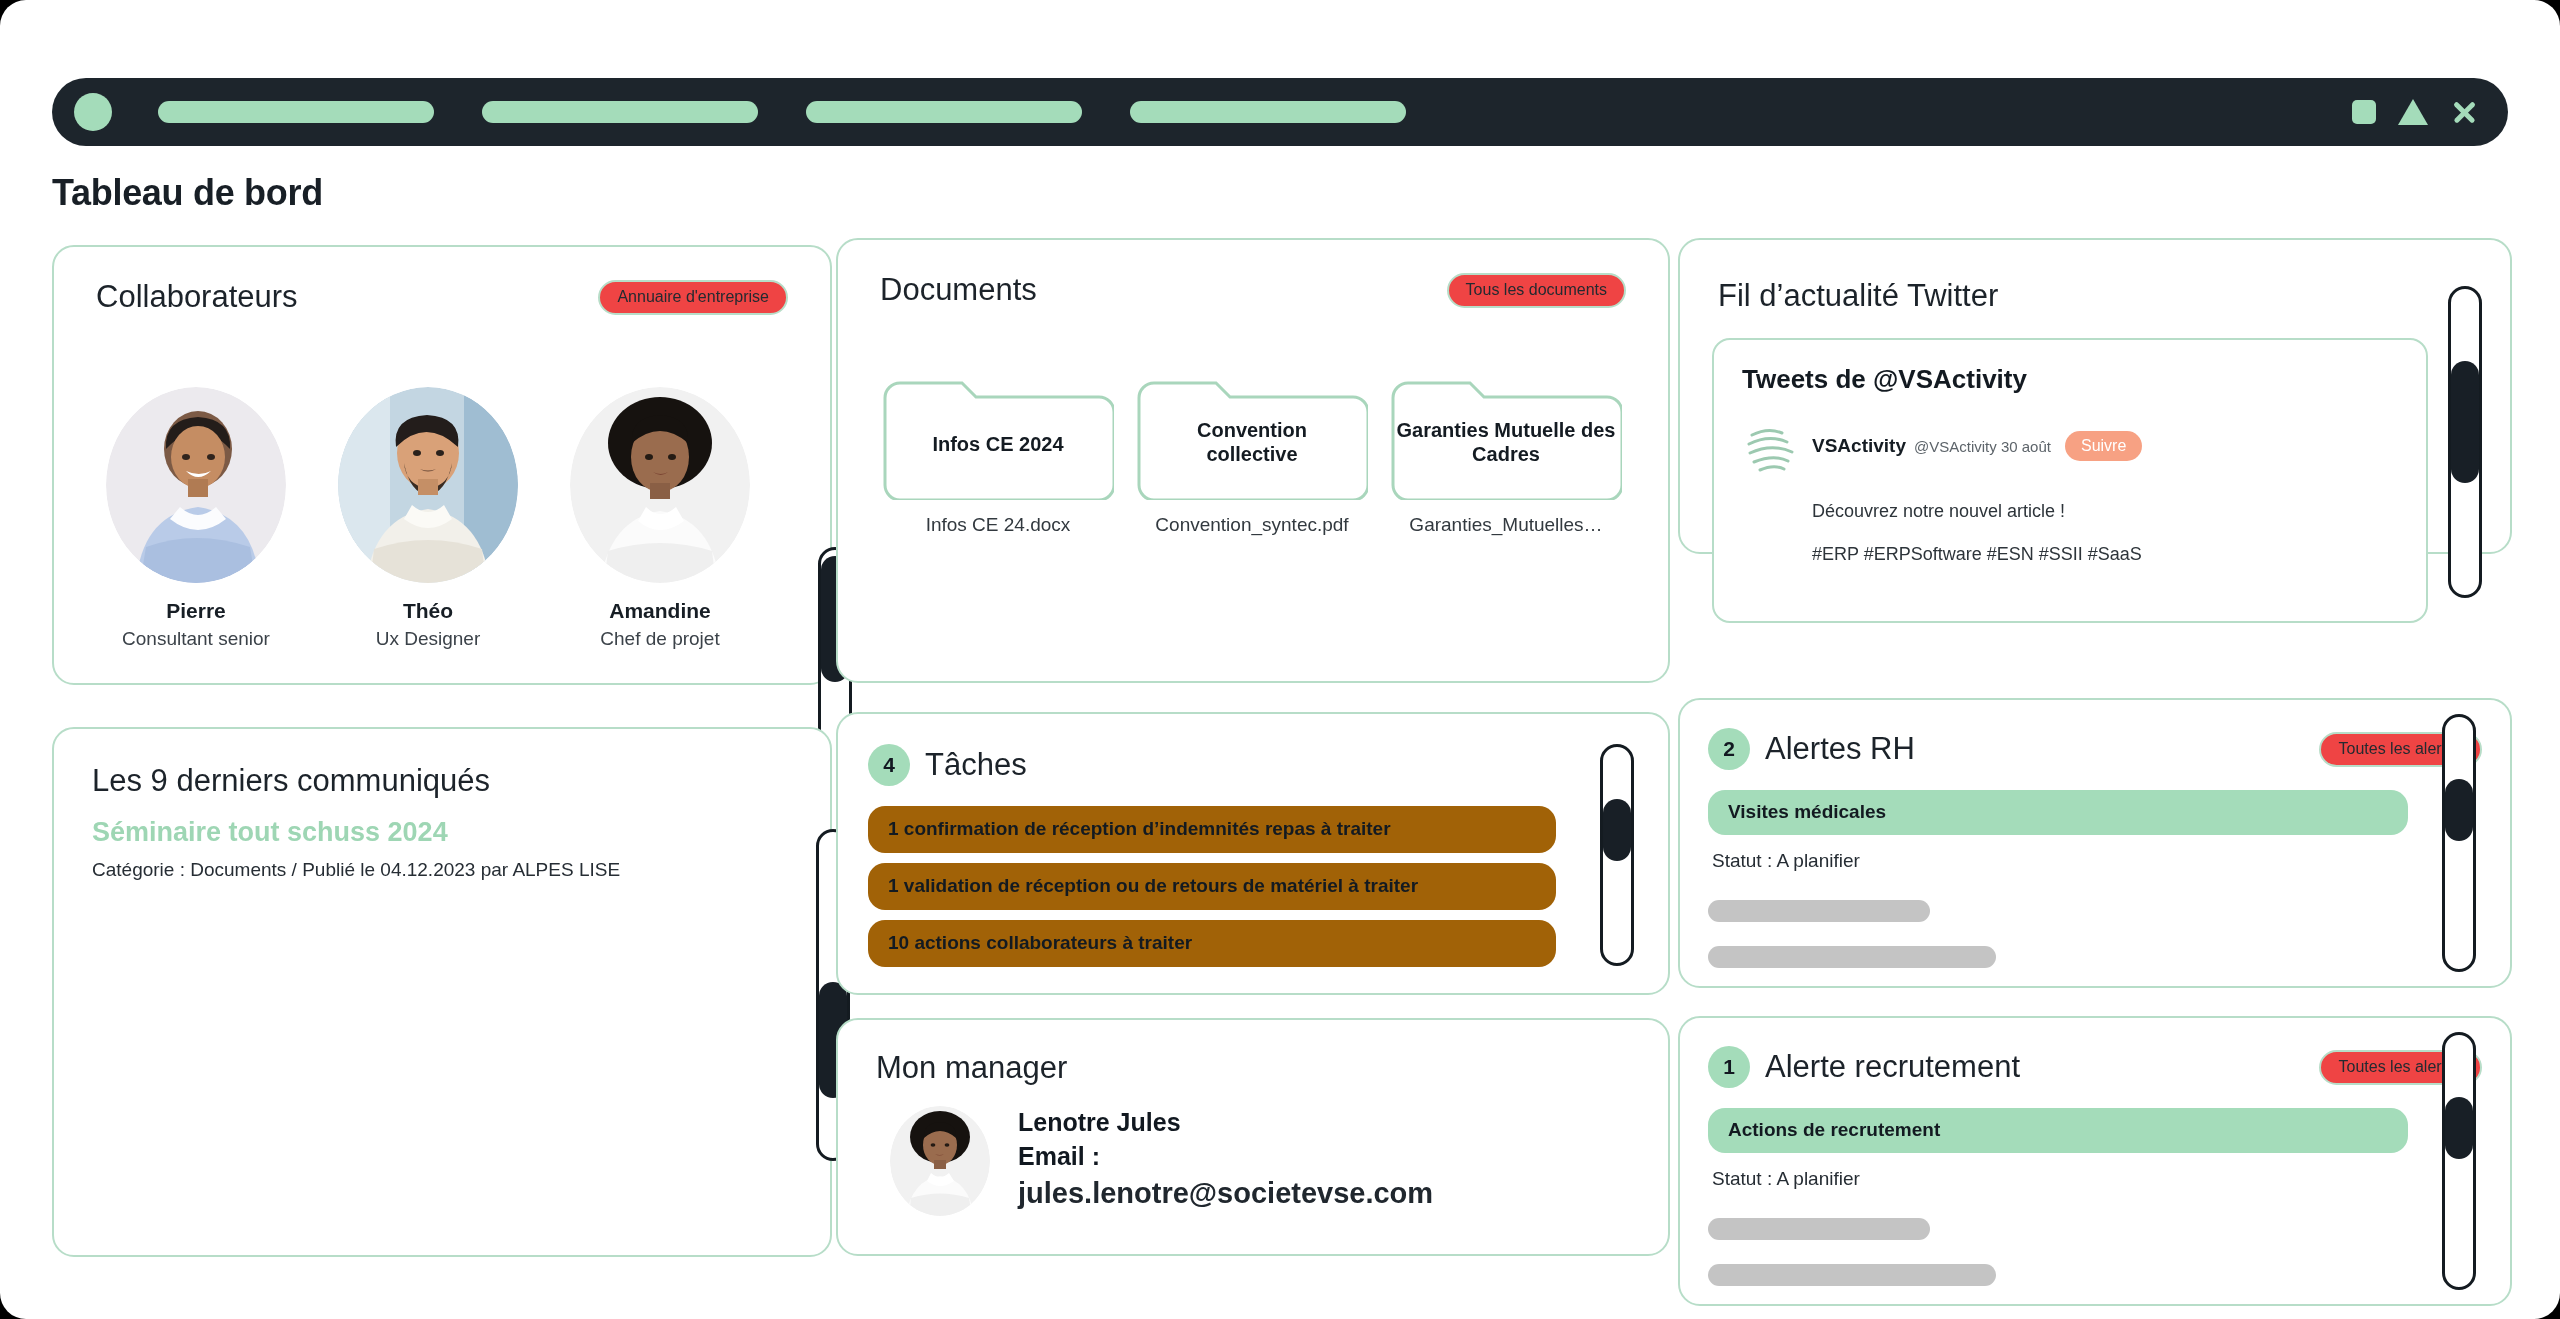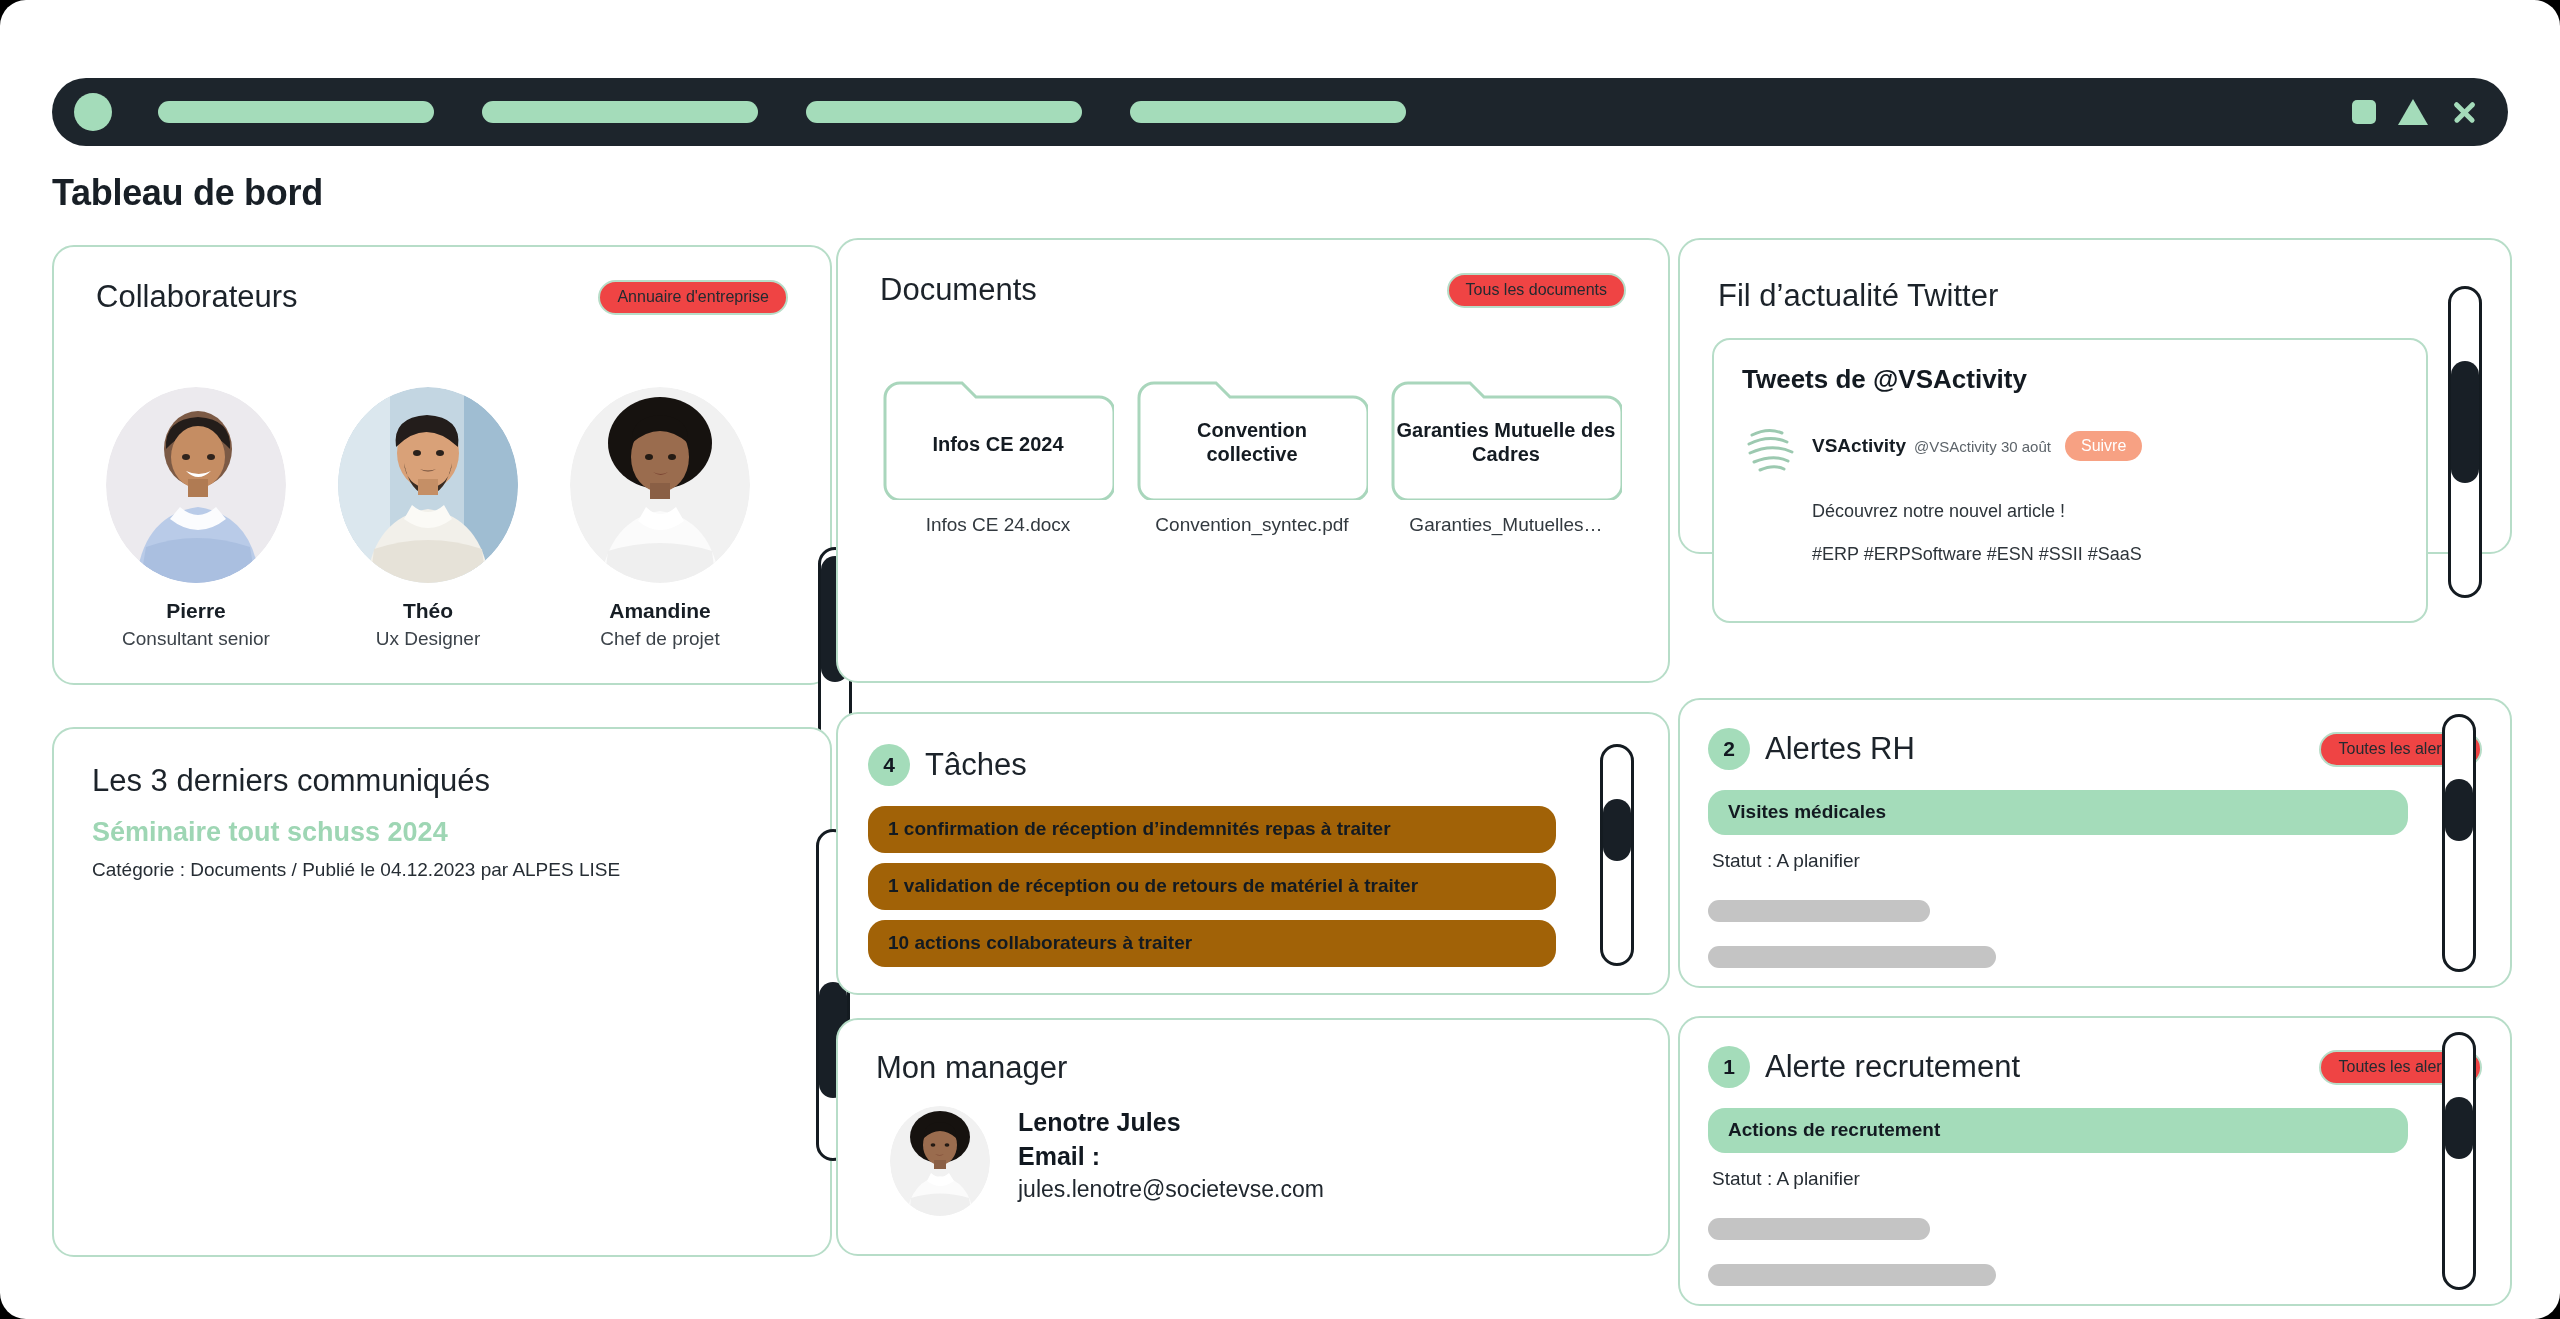--- a/index.html
+++ b/index.html
@@ -260,21 +260,21 @@
   }
   .mgr-avatar {
     width: 100px; height: 110px;
     border-radius: 50%;
     overflow: hidden;
     position: relative;
     flex: 0 0 auto;
   }
   .mgr-name { font-size: 25px; font-weight: bold; color: #111820; line-height: 1.35; }
   .mgr-emaillbl { font-size: 25px; font-weight: bold; color: #111820; line-height: 1.35; }
-  .mgr-email { font-size: 23px; color: #20272e; line-height: 1.35; }
+  .mgr-email { font-size: 29px; color: #20272e; line-height: 1.35; font-weight: bold; }
 
   
   .alert-card .head {
     position: absolute; left: 28px; top: 28px; right: 28px;
     display: flex; align-items: center; gap: 15px;
   }
   .alert-card .head .chip { margin-left: auto; }
   .alert-pill {
     position: absolute;
     left: 28px; top: 90px;
@@ -476,21 +476,21 @@
       <div class="tw-body">Découvrez notre nouvel article !</div>
       <div class="tw-tags">#ERP #ERPSoftware #ESN #SSII #SaaS</div>
     </div>
 
     <div class="vscroll" style="left:768px; top:46px; width:34px; height:312px;">
       <div class="thumb" style="top:72px; height:122px;"></div>
     </div>
   </div>
 
   <div class="card" id="card-comm">
-    <div class="c-title">Les 3 derniers communiqués</div>
+    <div class="c-title">Les 9 derniers communiqués</div>
     <div class="comm-sub">Séminaire tout schuss 2024</div>
     <div class="comm-meta">Catégorie : Documents / Publié le 04.12.2023 par ALPES LISE</div>
 
     <div class="vscroll" style="left:762px; top:100px; width:34px; height:332px;">
       <div class="thumb" style="top:150px; height:116px;"></div>
     </div>
   </div>
 
   <div class="card" id="card-tasks">
     <div class="head">

